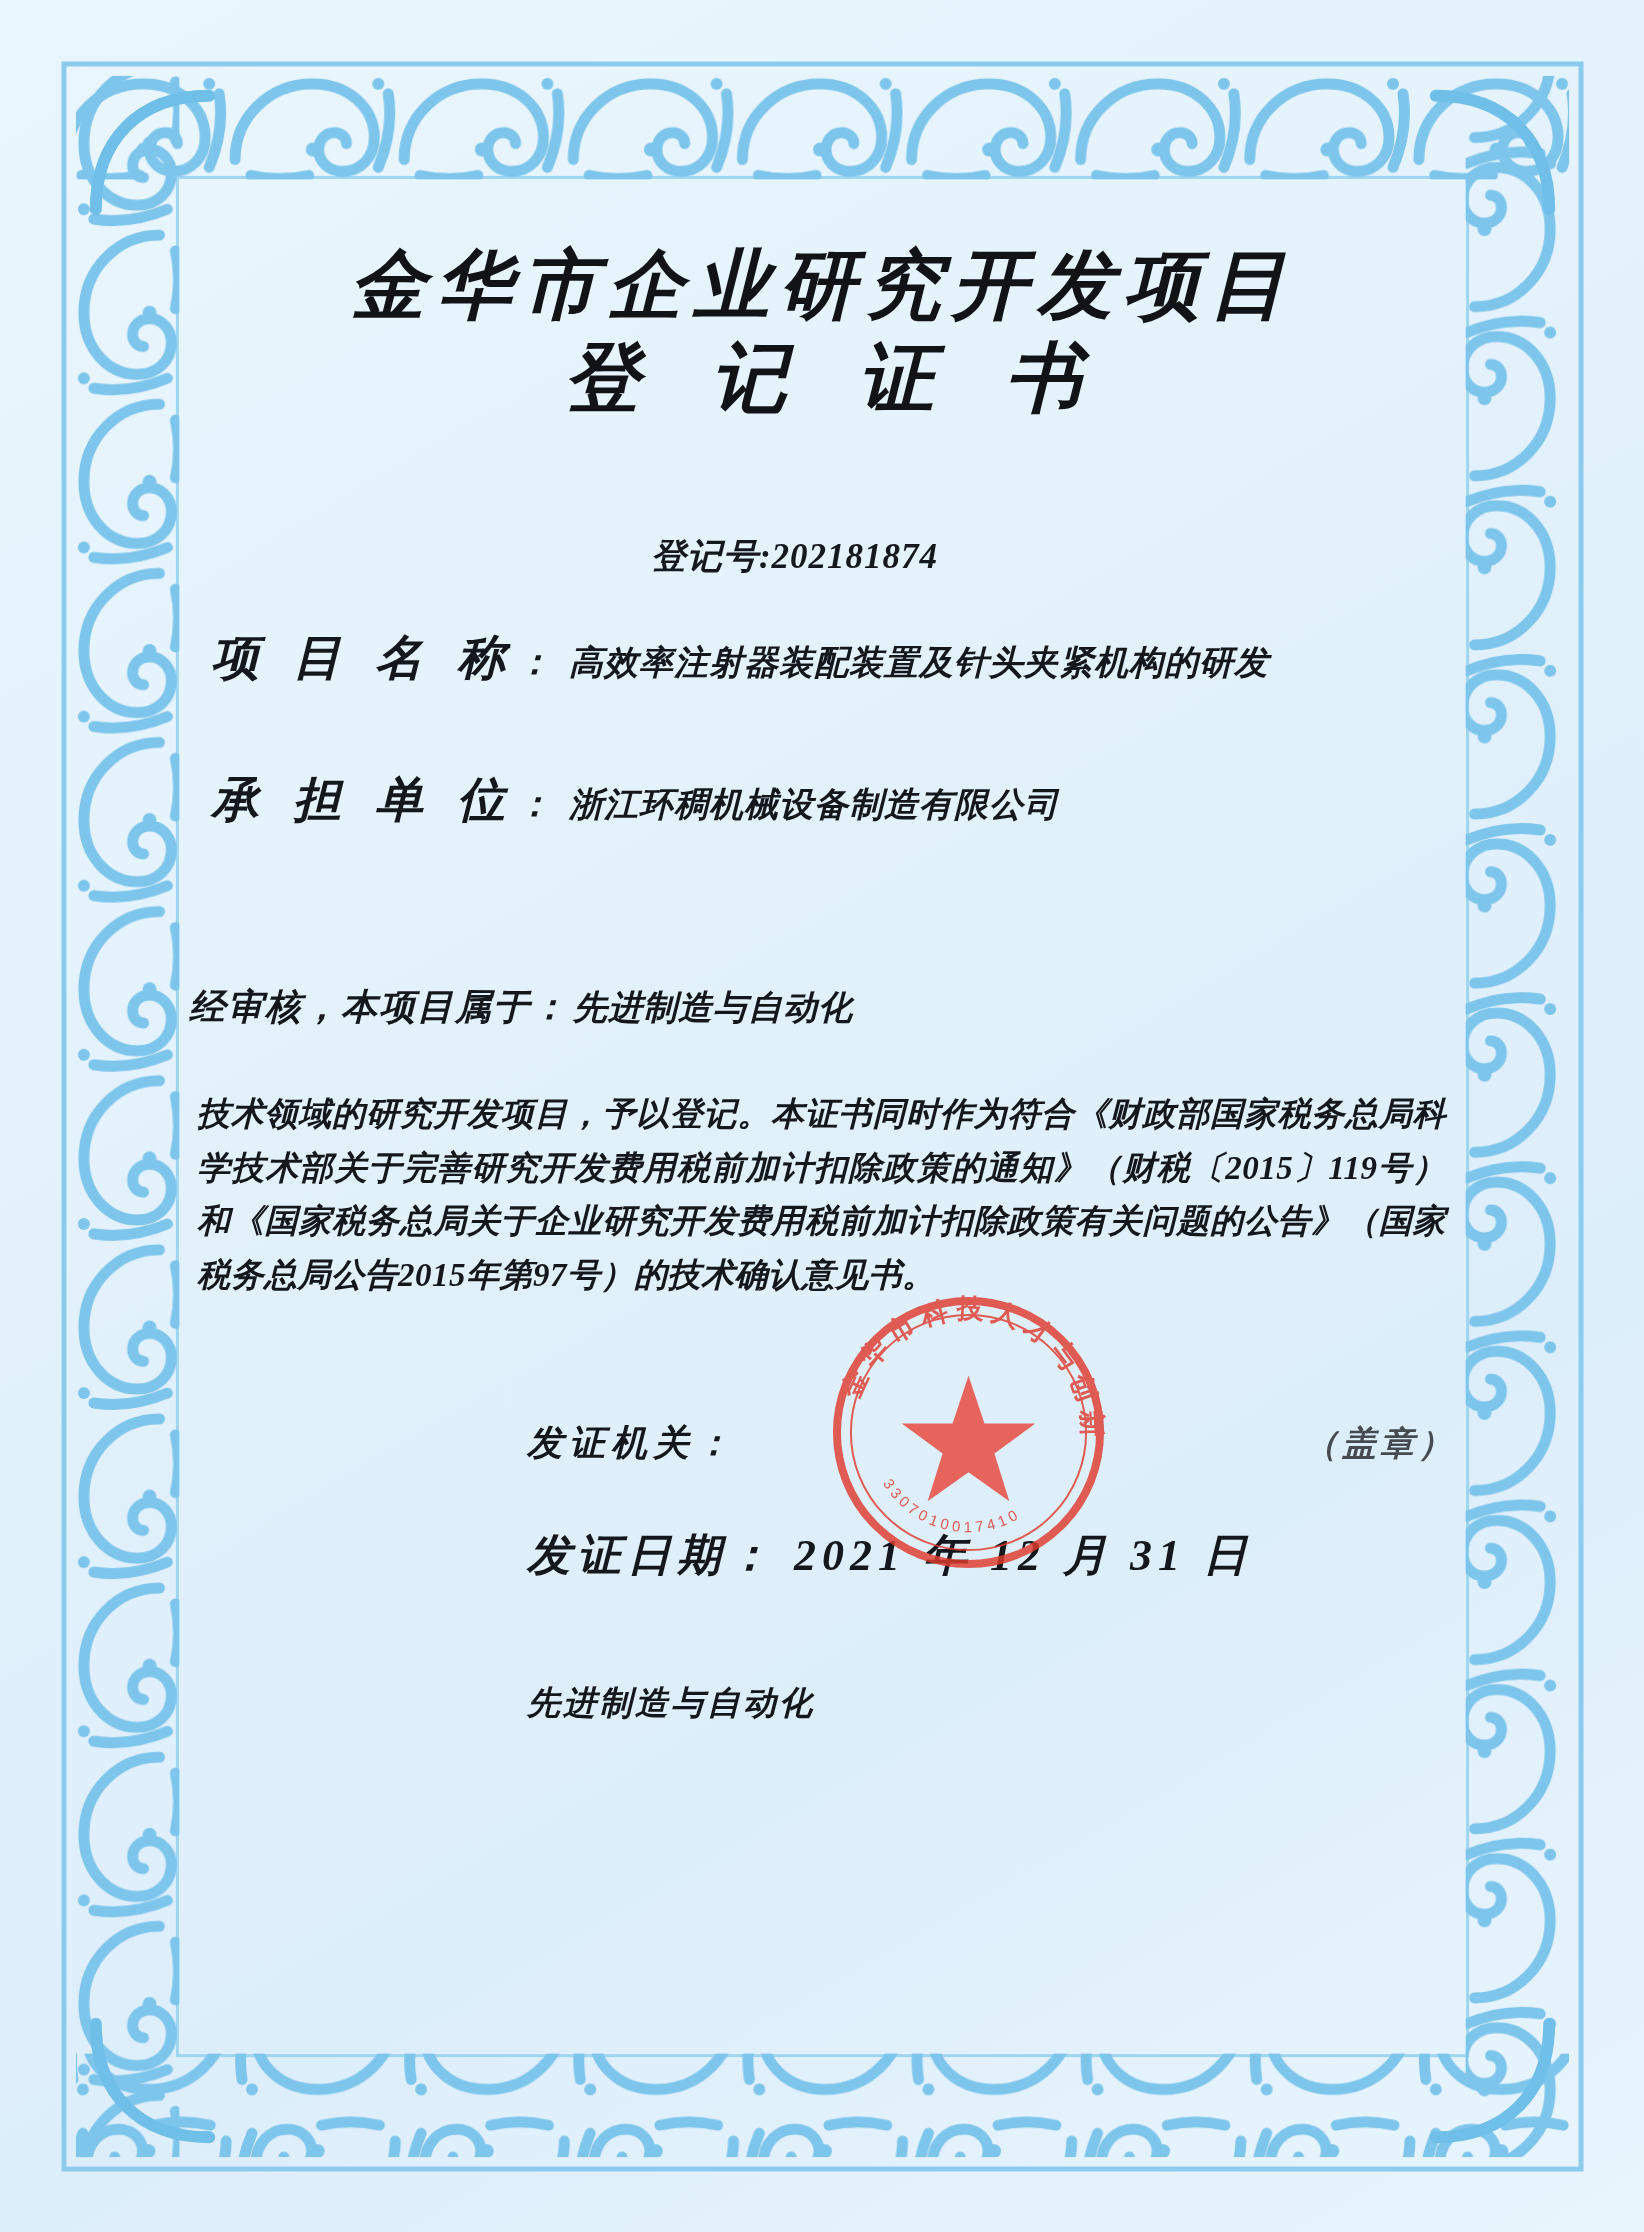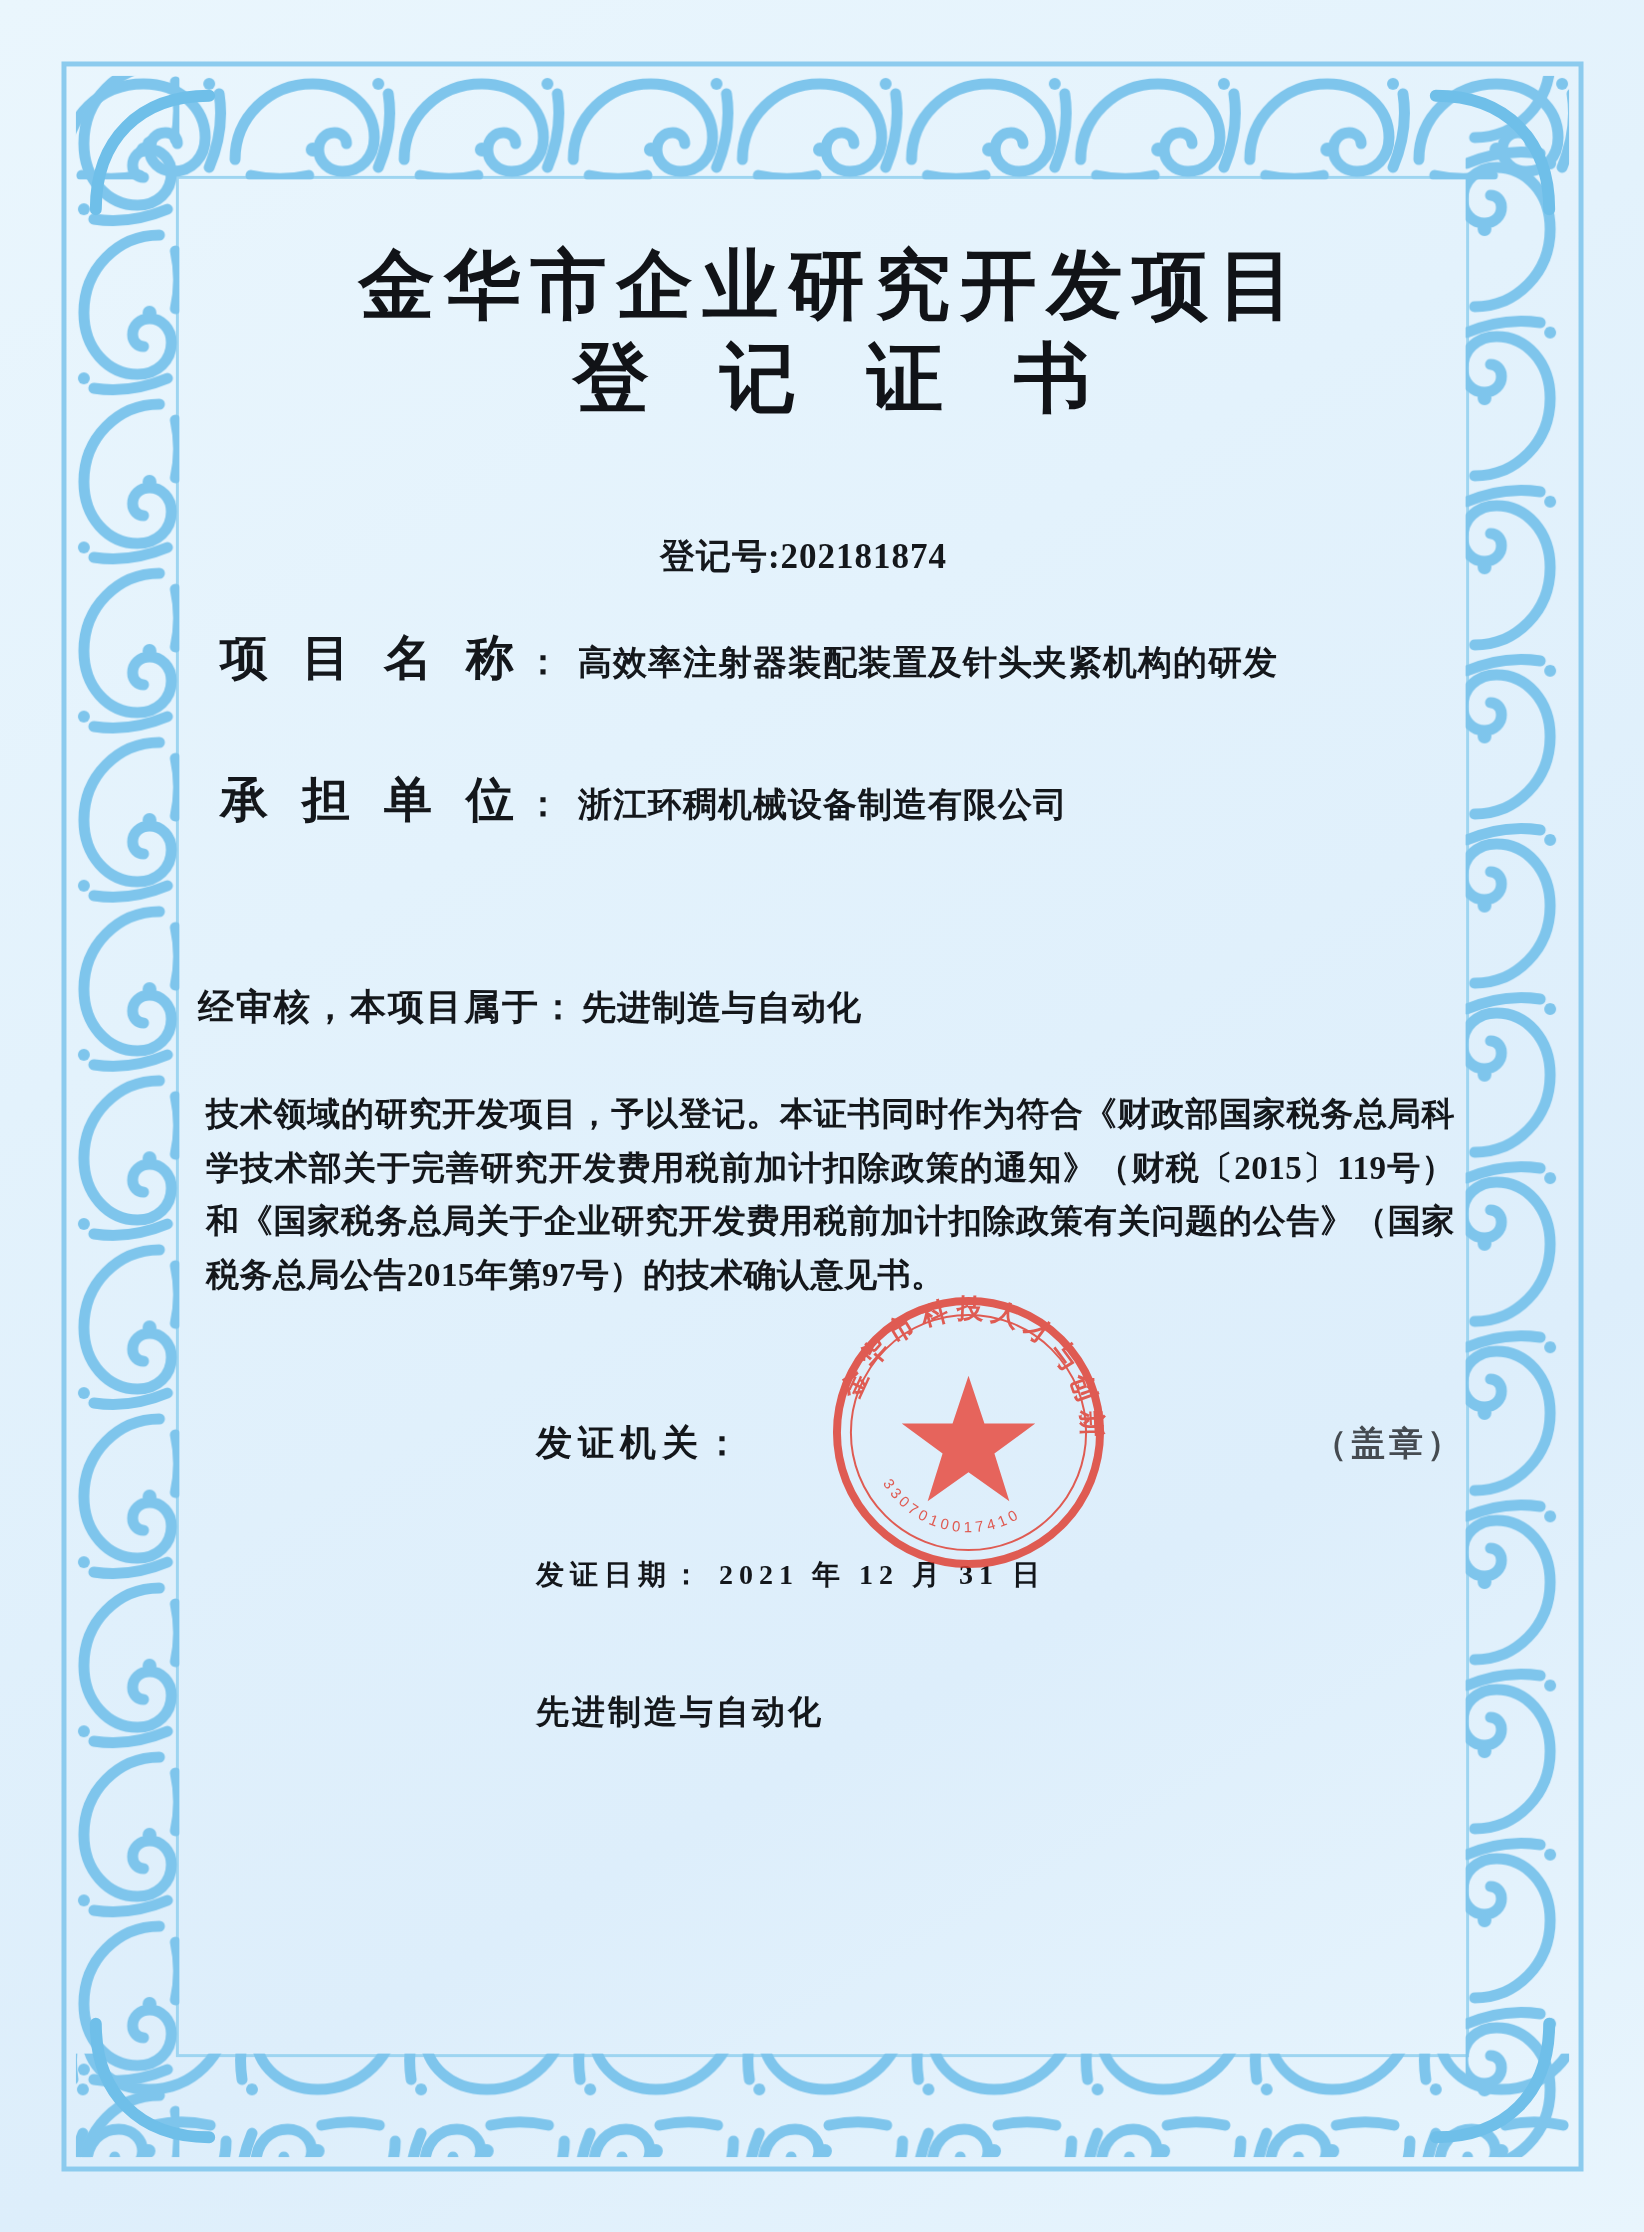--- a/index.html
+++ b/index.html
@@ -29,24 +29,25 @@
   .border-svg {
     position: absolute;
     inset: 0;
     width: 100%;
     height: 100%;
   }
 
   
   .content {
     position: absolute;
-    left: 198px;
+    left: 189px;
     top: 199px;
     width: 1267px;
     height: 1841px;
+    font-style: italic;
   }
 
   .title-block {
     text-align: center;
     margin-top: 40px;
   }
   .title-line {
     font-family: "Liberation Serif", "DejaVu Serif", serif;
     font-weight: bold;
     font-size: 76px;
@@ -146,23 +147,23 @@
   .issuer-note {
     font-size: 34px;
     font-weight: bold;
     color: #2b2f34;
     letter-spacing: 4px;
     margin-left: 195px;
     opacity: 0.85;
   }
 
   .date-row {
-    margin-top: 88px;
+    margin-top: 58px;
     padding-left: 338px;
-    font-size: 28px;
+    font-size: 44px;
     font-weight: bold;
     color: #14171b;
     letter-spacing: 6px;
     white-space: nowrap;
   }
 
   .footer-row {
     margin-top: 96px;
     padding-left: 338px;
     font-size: 33px;

